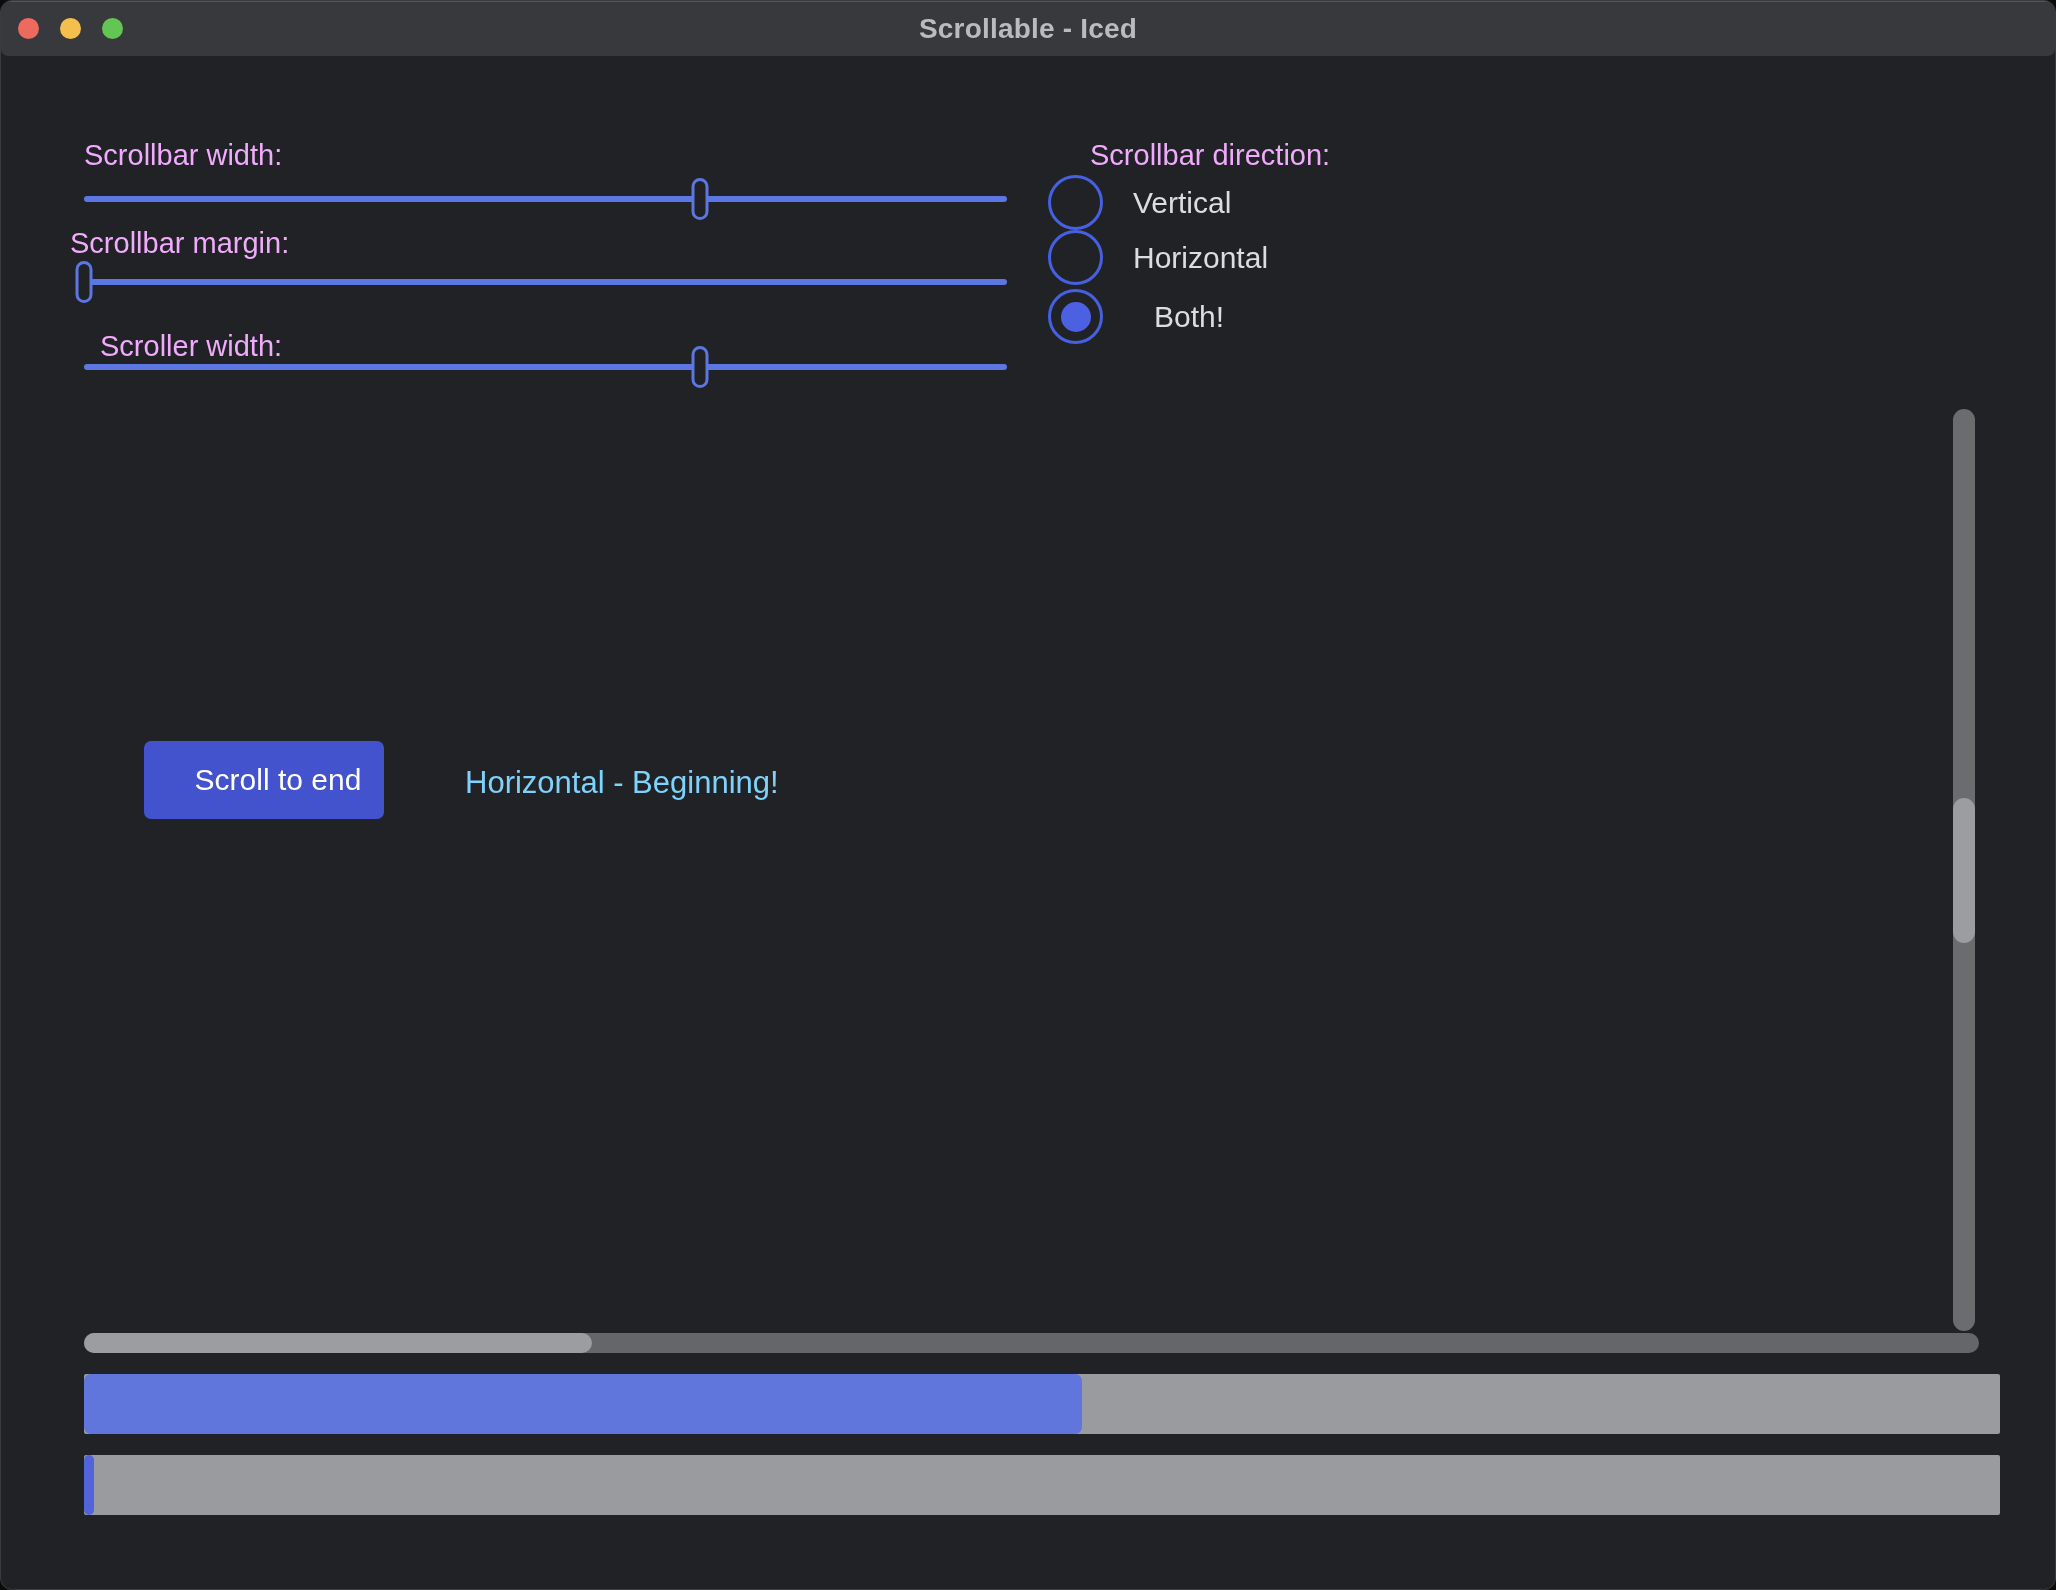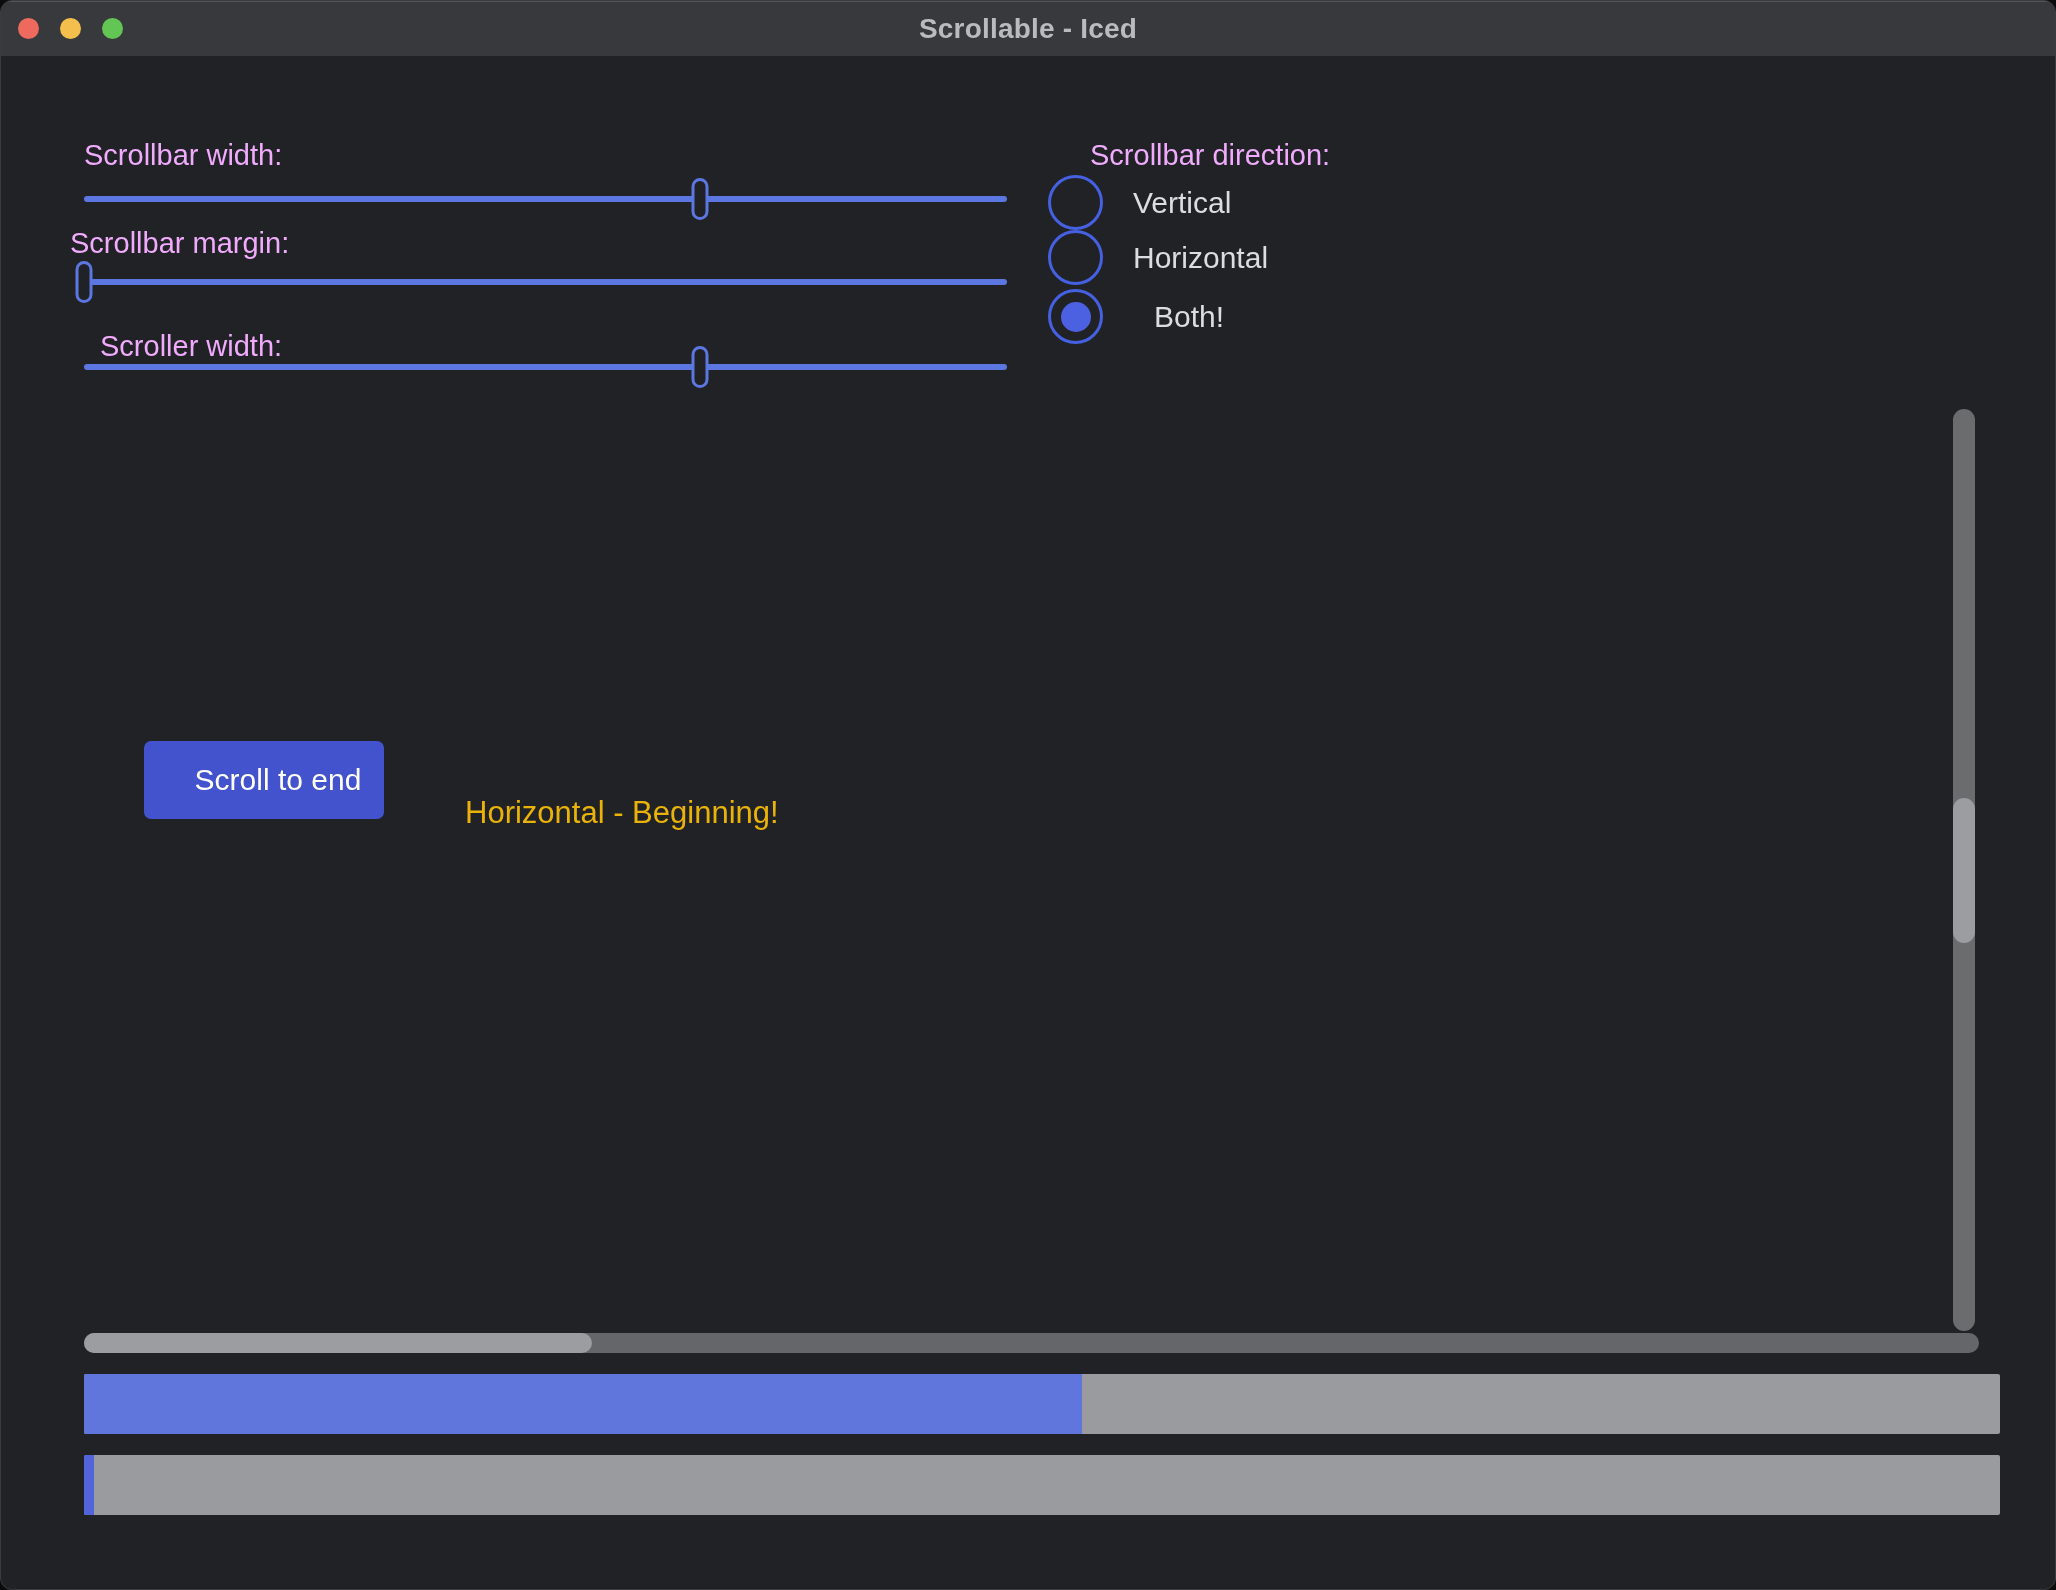--- a/index.html
+++ b/index.html
@@ -1,15 +1,15 @@
 <!DOCTYPE html>
 <html><head>
 <meta charset="utf-8">
 <style>
-  * { margin:0; padding:0; box-sizing:border-box; }
+  * { margin:0; padding:0; box-sizing:border-box;border-radius:7px; }
   html,body { width:2056px; height:1590px; background:#0c0c0d; font-family:"Liberation Sans", sans-serif; }
 
   #window{
     position:absolute; left:0; top:0; width:2056px; height:1590px;
     background:#212226; border-radius:12px; overflow:hidden;
     border:1px solid #3a3b3e;
   }
 
   
   #titlebar{
@@ -50,21 +50,21 @@
   .radio-row.selected .radio-dot{ display:block; }
   .radio-label{ margin-left:30px; color:#dcdde0; font-size:30px; }
 
   
   #scroll-btn{
     position:absolute; left:143px; top:740px; width:240px; height:78px;
     background:#4353cd; border:none; border-radius:7px; cursor:pointer;
     color:#ffffff; font-size:30px; font-family:"Liberation Sans", sans-serif;
     display:flex; align-items:center; justify-content:center;padding-left:28px;
   }
-  #status-text{ position:absolute; left:464px; top:762px; color:#eab308; font-size:31px; line-height:40px;margin-top:30px; }
+  #status-text{ position:absolute; left:464px; top:762px; color:#7dd3fc; font-size:31px; line-height:40px; }
 
   
   #vscrollbar{
     position:absolute; left:1952px; top:408px; width:22px; height:922px;
     background:#6a6c6e; border-radius:11px;
   }
   #vscroller{ position:absolute; left:0; width:22px; background:#9c9da0; border-radius:11px; }
   #hscrollbar{
     position:absolute; left:83px; top:1332px; width:1895px; height:20px;
     background:#646669; border-radius:10px;

